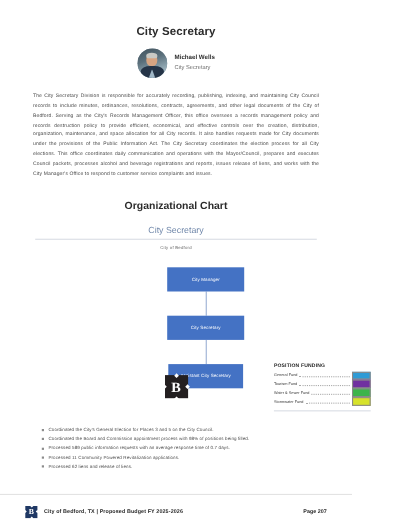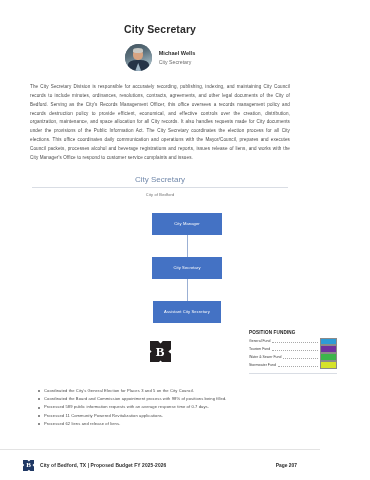--- a/index.html
+++ b/index.html
@@ -347,20 +347,21 @@
       <span class="hair"></span>
     </div>
     <div class="person-info">
       <div class="person-name">Michael Wells</div>
       <div class="person-role">City Secretary</div>
     </div>
   </div>
 
   <p class="body-copy">The City Secretary Division is responsible for accurately recording, publishing, indexing, and maintaining City Council records to include minutes, ordinances, resolutions, contracts, agreements, and other legal documents of the City of Bedford. Serving as the City's Records Management Officer, this office oversees a records management policy and records destruction policy to provide efficient, economical, and effective controls over the creation, distribution, organization, maintenance, and space allocation for all City records. It also handles requests made for City documents under the provisions of the Public Information Act. The City Secretary coordinates the election process for all City elections. This office coordinates daily communication and operations with the Mayor/Council, prepares and executes Council packets, processes alcohol and beverage registrations and reports, issues release of liens, and works with the City Manager's Office to respond to customer service complaints and issues.</p>
 
+  <h2 class="org-heading">Organizational Chart</h2>
   <div class="org-sub">City Secretary</div>
   <div class="org-rule"></div>
   <div class="org-city">City of Bedford</div>
 
   <div class="org-tree">
     <div class="connector conn-1"></div>
     <div class="connector conn-2"></div>
     <div class="node node-1">City Manager</div>
     <div class="node node-2">City Secretary</div>
     <div class="node node-3">Assistant City Secretary</div>

